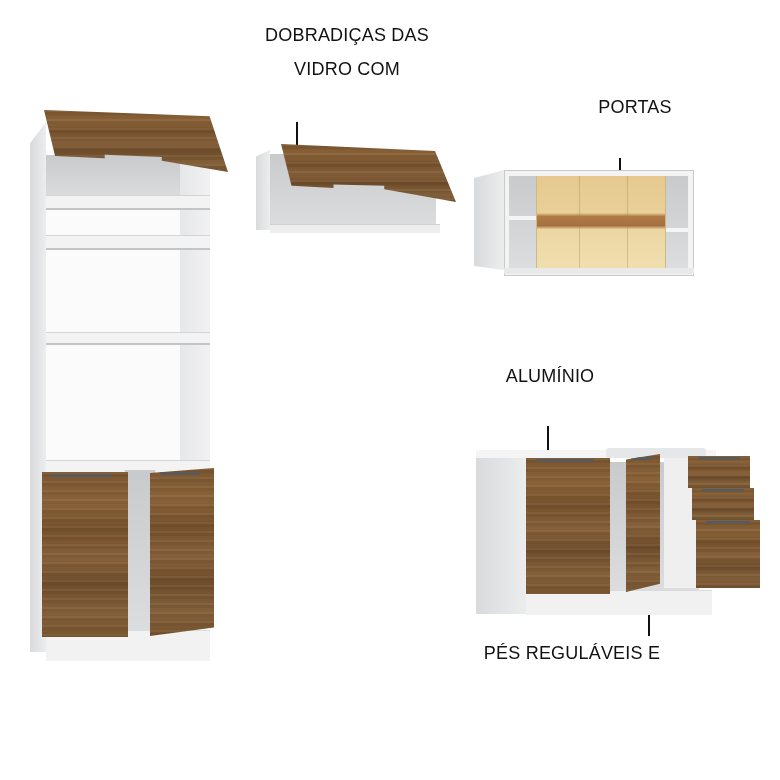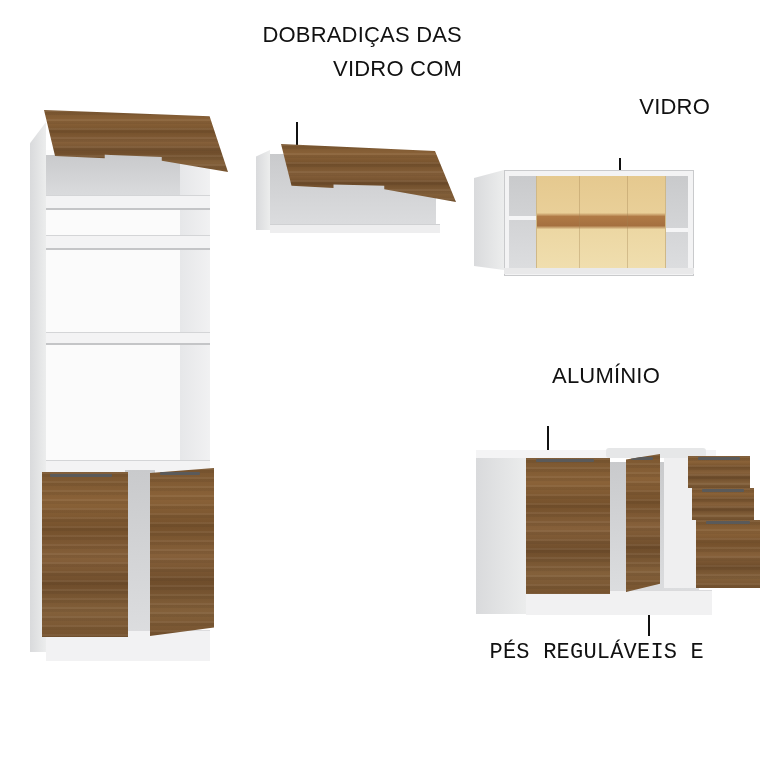--- a/index.html
+++ b/index.html
@@ -1,47 +1,47 @@
 <!DOCTYPE html>
 <html><head>
 <meta charset="utf-8">
 <style>
   html,body{margin:0;padding:0;background:#fff;}
   body{width:780px;height:780px;position:relative;overflow:hidden;font-family:"Liberation Sans","DejaVu Sans",sans-serif;}
-  .label{position:absolute;color:#111;font-size:22px;line-height:34px;text-align:right;letter-spacing:0.2px;white-space:nowrap;}
+  .label{position:absolute;color:#111;font-size:18px;line-height:34px;text-align:center;letter-spacing:0.2px;white-space:nowrap;}
   .label span{display:block;}
   .leader{position:absolute;width:2px;background:#111;}
   .wood{background:linear-gradient(180deg,#7a5630 0%,#8a6238 18%,#75512c 35%,#86603a 52%,#6f4d2b 68%,#83603a 85%,#76532f 100%);}
   .wood::after{content:"";position:absolute;inset:0;background:repeating-linear-gradient(180deg,rgba(255,255,255,0.05) 0 2px,rgba(0,0,0,0.05) 2px 5px,rgba(0,0,0,0) 5px 9px);}
   .white-side{background:linear-gradient(90deg,#d9dadc,#eceded);}
   .inner{background:linear-gradient(180deg,#c9cacc,#dcdddf);}
   .shelf{position:absolute;background:#f3f3f4;border-top:1px solid #d4d5d7;border-bottom:2px solid #c4c5c7;}
   .abs{position:absolute;}
   .handle{position:absolute;height:3px;background:#5a5a5a;border-radius:1px;}
 </style>
 </head>
 <body>
 
 <div class="label" style="left:232px;top:18px;width:230px;">
   <span>DOBRADIÇAS DAS</span>
   <span>VIDRO COM</span>
 </div>
 <div class="leader" style="left:296px;top:122px;height:28px;"></div>
 
 <div class="label" style="left:560px;top:90px;width:150px;">
-  <span>VIDRO</span>
+  <span>PORTAS</span>
 </div>
 <div class="leader" style="left:619px;top:158px;height:30px;"></div>
 
 <div class="label" style="left:440px;top:359px;width:220px;">
   <span>ALUMÍNIO</span>
 </div>
 <div class="leader" style="left:547px;top:426px;height:34px;"></div>
 
-<div class="label" style="left:440px;top:636px;width:264px;font-family:Liberation Mono, monospace;">
+<div class="label" style="left:440px;top:636px;width:264px;">
   <span>PÉS REGULÁVEIS E</span>
 </div>
 <div class="leader" style="left:648px;top:604px;height:32px;"></div>
 
 <div class="abs" style="left:30px;top:110px;width:200px;height:560px;">
 
   <div class="abs white-side" style="left:0;top:12px;width:16px;height:530px;clip-path:polygon(0 4%,100% 0,100% 100%,0 100%);"></div>
 
   <div class="abs" style="left:16px;top:40px;width:164px;height:330px;background:#fbfbfb;"></div>
   <div class="abs inner" style="left:16px;top:45px;width:164px;height:45px;"></div>

